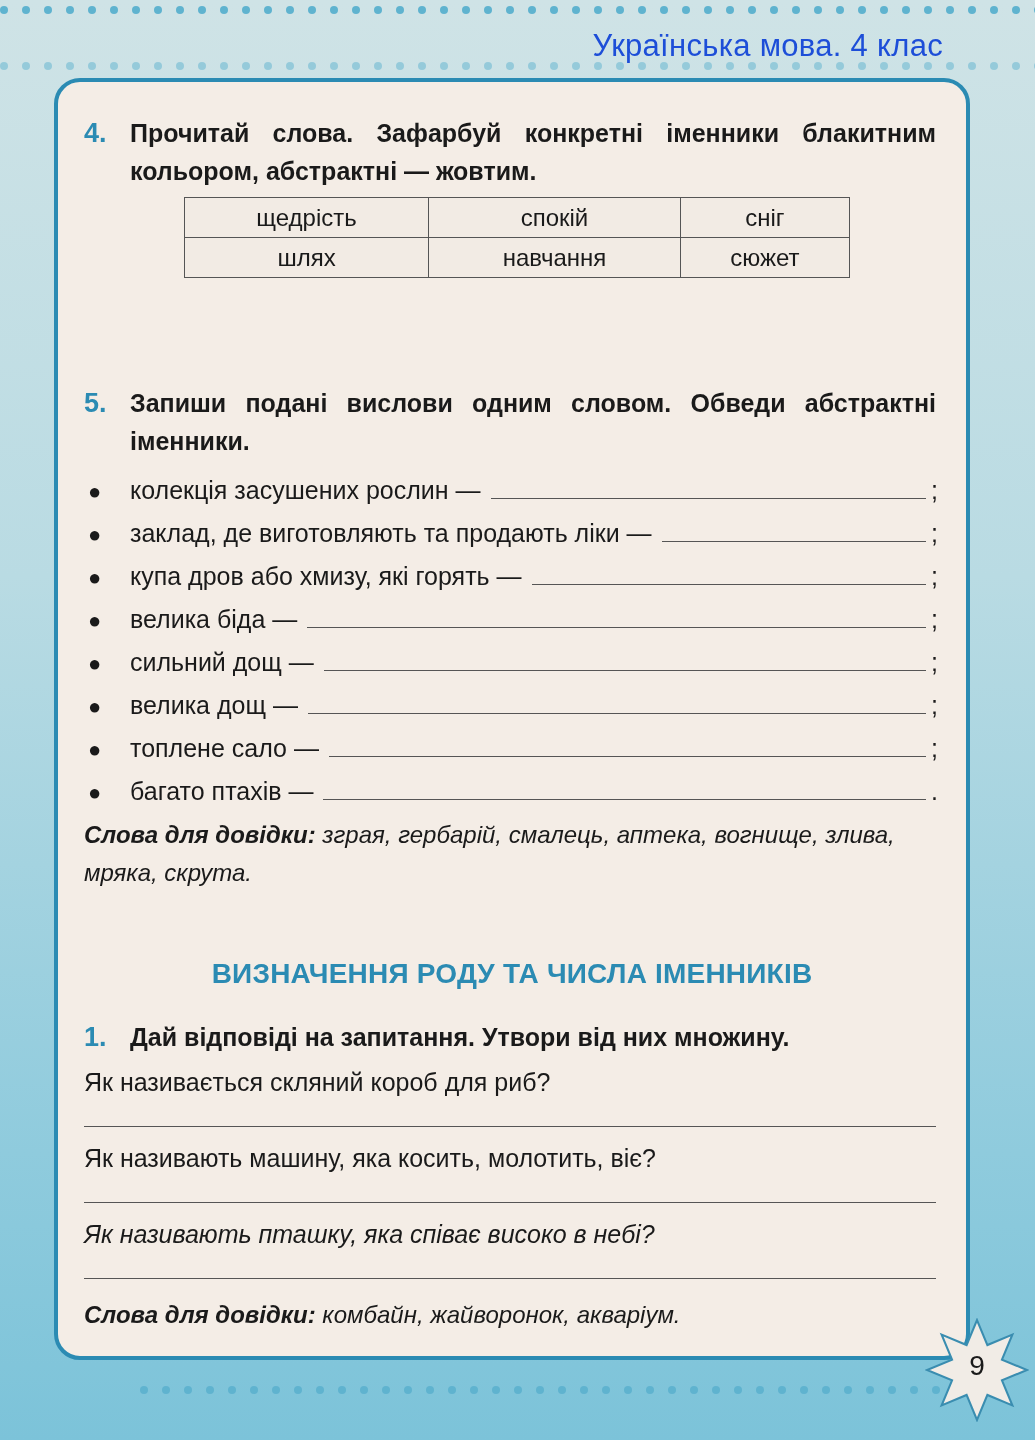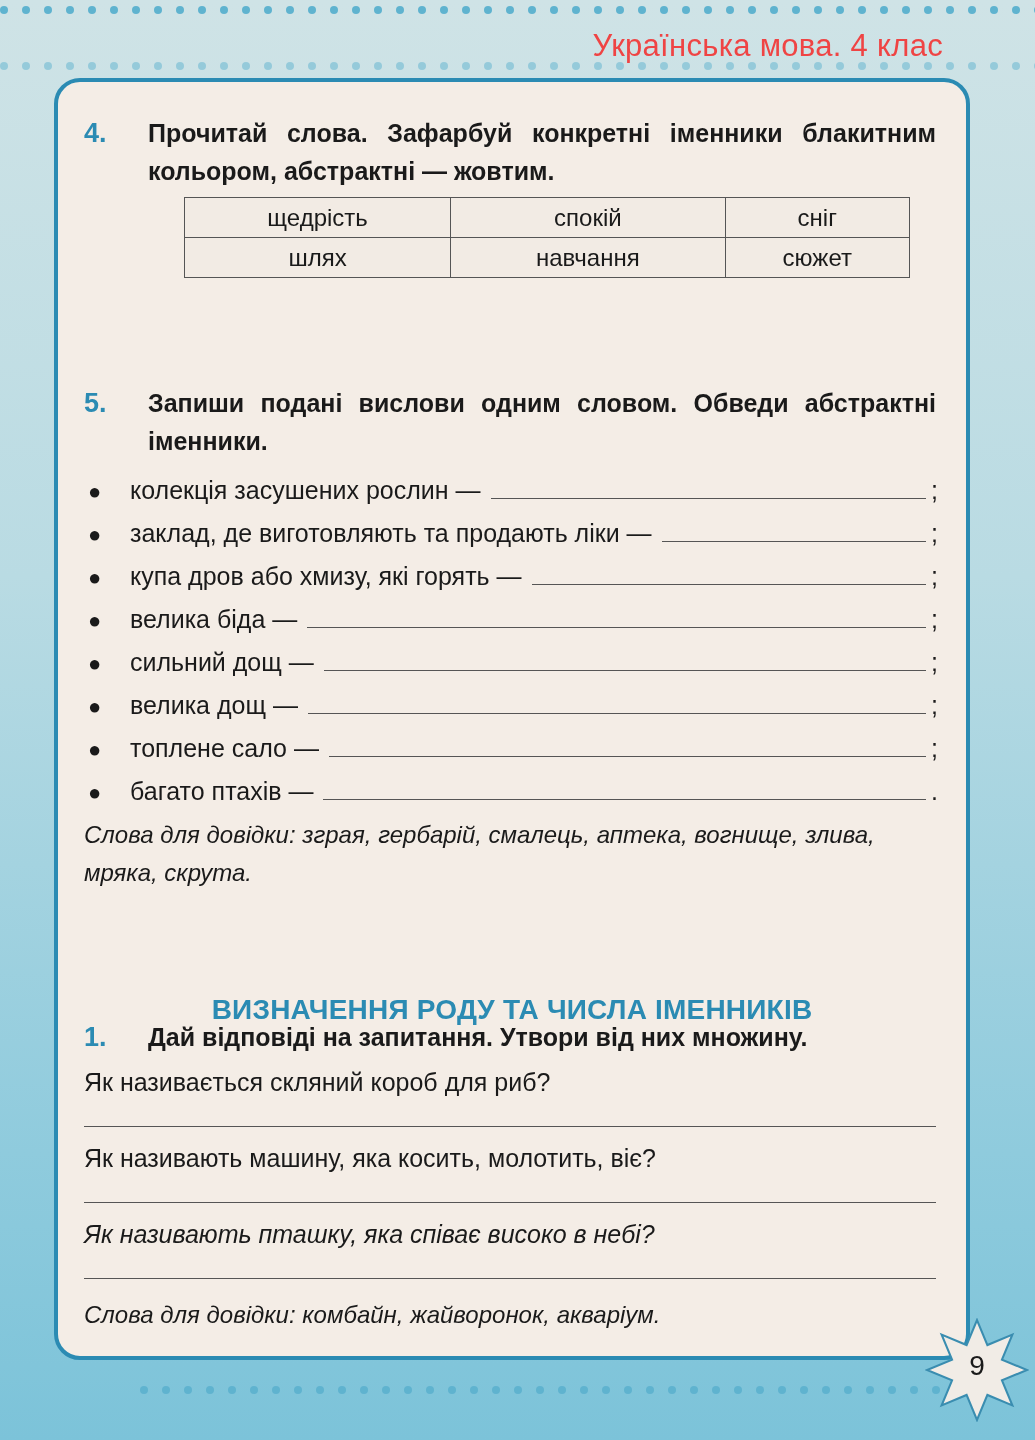--- a/index.html
+++ b/index.html
@@ -9,46 +9,46 @@
     font-family: "Liberation Sans", "DejaVu Sans", sans-serif;
     color: #1a1a1a;
   }
   .dots { position: absolute; display: flex; gap: 14px; }
   .dots span { width: 8px; height: 8px; border-radius: 50%; background: #5fb3cf; display: block; }
   .dots-top { left: 0; top: 6px; }
   .dots-top2 { left: 0; top: 62px; opacity: .5; }
   .dots-bottom { left: 140px; top: 1386px; }
   .header-title {
     position: absolute; right: 92px; top: 28px;
-    font-size: 31px; color: #ef4444; letter-spacing: .3px;
+    font-size: 31px; color: #1d4ed8; letter-spacing: .3px;
   }
   .card {
     position: absolute; left: 54px; top: 78px; width: 916px; height: 1282px;
     box-sizing: border-box; border: 4px solid #2b8bb3; border-radius: 26px;
     background: #f4ede6;
   }
   .ex-head { position: absolute; left: 26px; right: 30px; font-weight: bold; font-size: 25px; line-height: 38px; }
   .ex-num { position: absolute; left: 0; top: 0; color: #2b8bb3; font-size: 27px; }
-  .ex-text { display: block; margin-left: 64px; text-align: justify; }
+  .ex-text { display: block; margin-left: 46px; text-align: justify; }
   table.words {
-    position: absolute; left: 126px; top: 115px; width: 726px;
+    position: absolute; left: 126px; top: 115px; width: 666px;
     border-collapse: collapse; font-size: 24px; background: #f2ebe4;
   }
   table.words td { border: 1.5px solid #555; text-align: center; height: 39px; padding: 0; }
   .bullets { position: absolute; left: 26px; right: 28px; top: 380px; }
   .bullet-row { display: flex; align-items: flex-end; height: 43px; font-size: 25px; }
   .bullet-dot { width: 46px; font-size: 22px; padding-left: 4px; box-sizing: border-box; }
   .bullet-text { white-space: nowrap; padding-right: 10px; }
   .blank { flex: 1; border-bottom: 1.5px solid #555; height: 28px; margin-bottom: 6px; }
   .punct { width: 12px; text-align: right; }
   .ref { position: absolute; left: 26px; right: 30px; font-style: italic; font-size: 24px; line-height: 38px; }
-  .ref b { font-weight: normal; text-align: right; }
+  .ref b { font-weight: bold; text-align: right; }
   .section-title {
     position: absolute; left: 0; right: 0; top: 876px; text-align: center;
-    font-weight: bold; font-size: 28px; color: #2b8bb3; letter-spacing: .2px; margin-top: 36px;
+    font-weight: bold; font-size: 28px; color: #2b8bb3; letter-spacing: .2px;
   }
   .q-text { position: absolute; left: 26px; font-size: 25px; }
   .q-line { position: absolute; left: 26px; right: 30px; border-bottom: 1.5px solid #555; }
   .page-star { position: absolute; left: 925px; top: 1318px; width: 104px; height: 104px; }
   .page-num { position: absolute; left: 925px; top: 1350px; width: 104px; text-align: center; font-size: 28px; }
 </style>
 </head>
 <body>
 
 <div class="dots dots-top">

